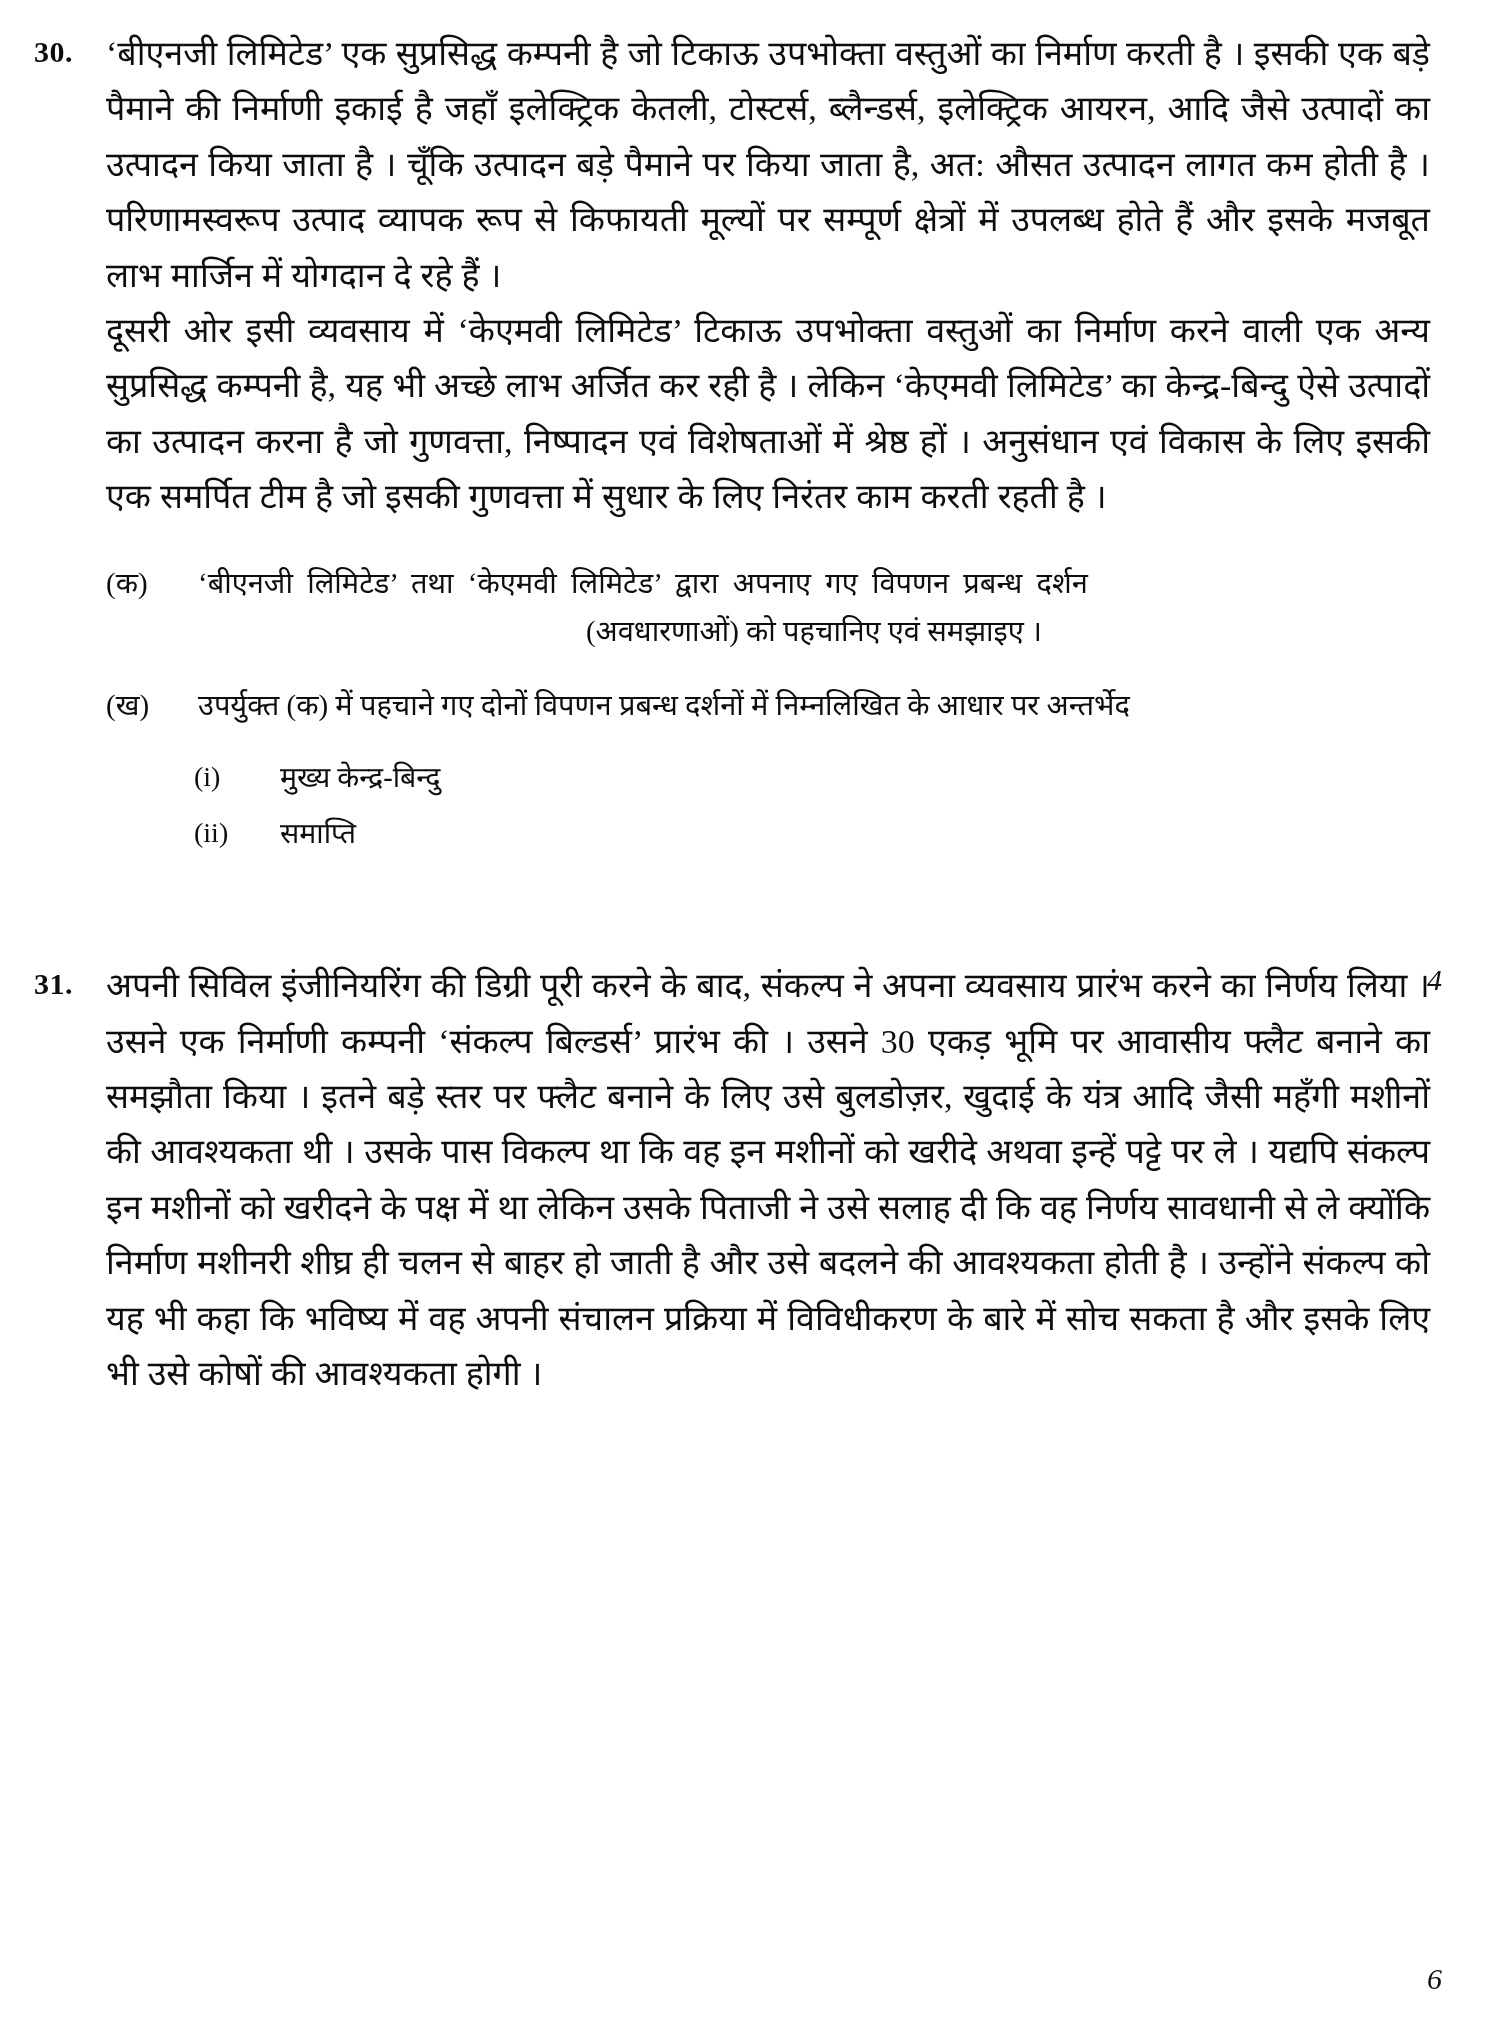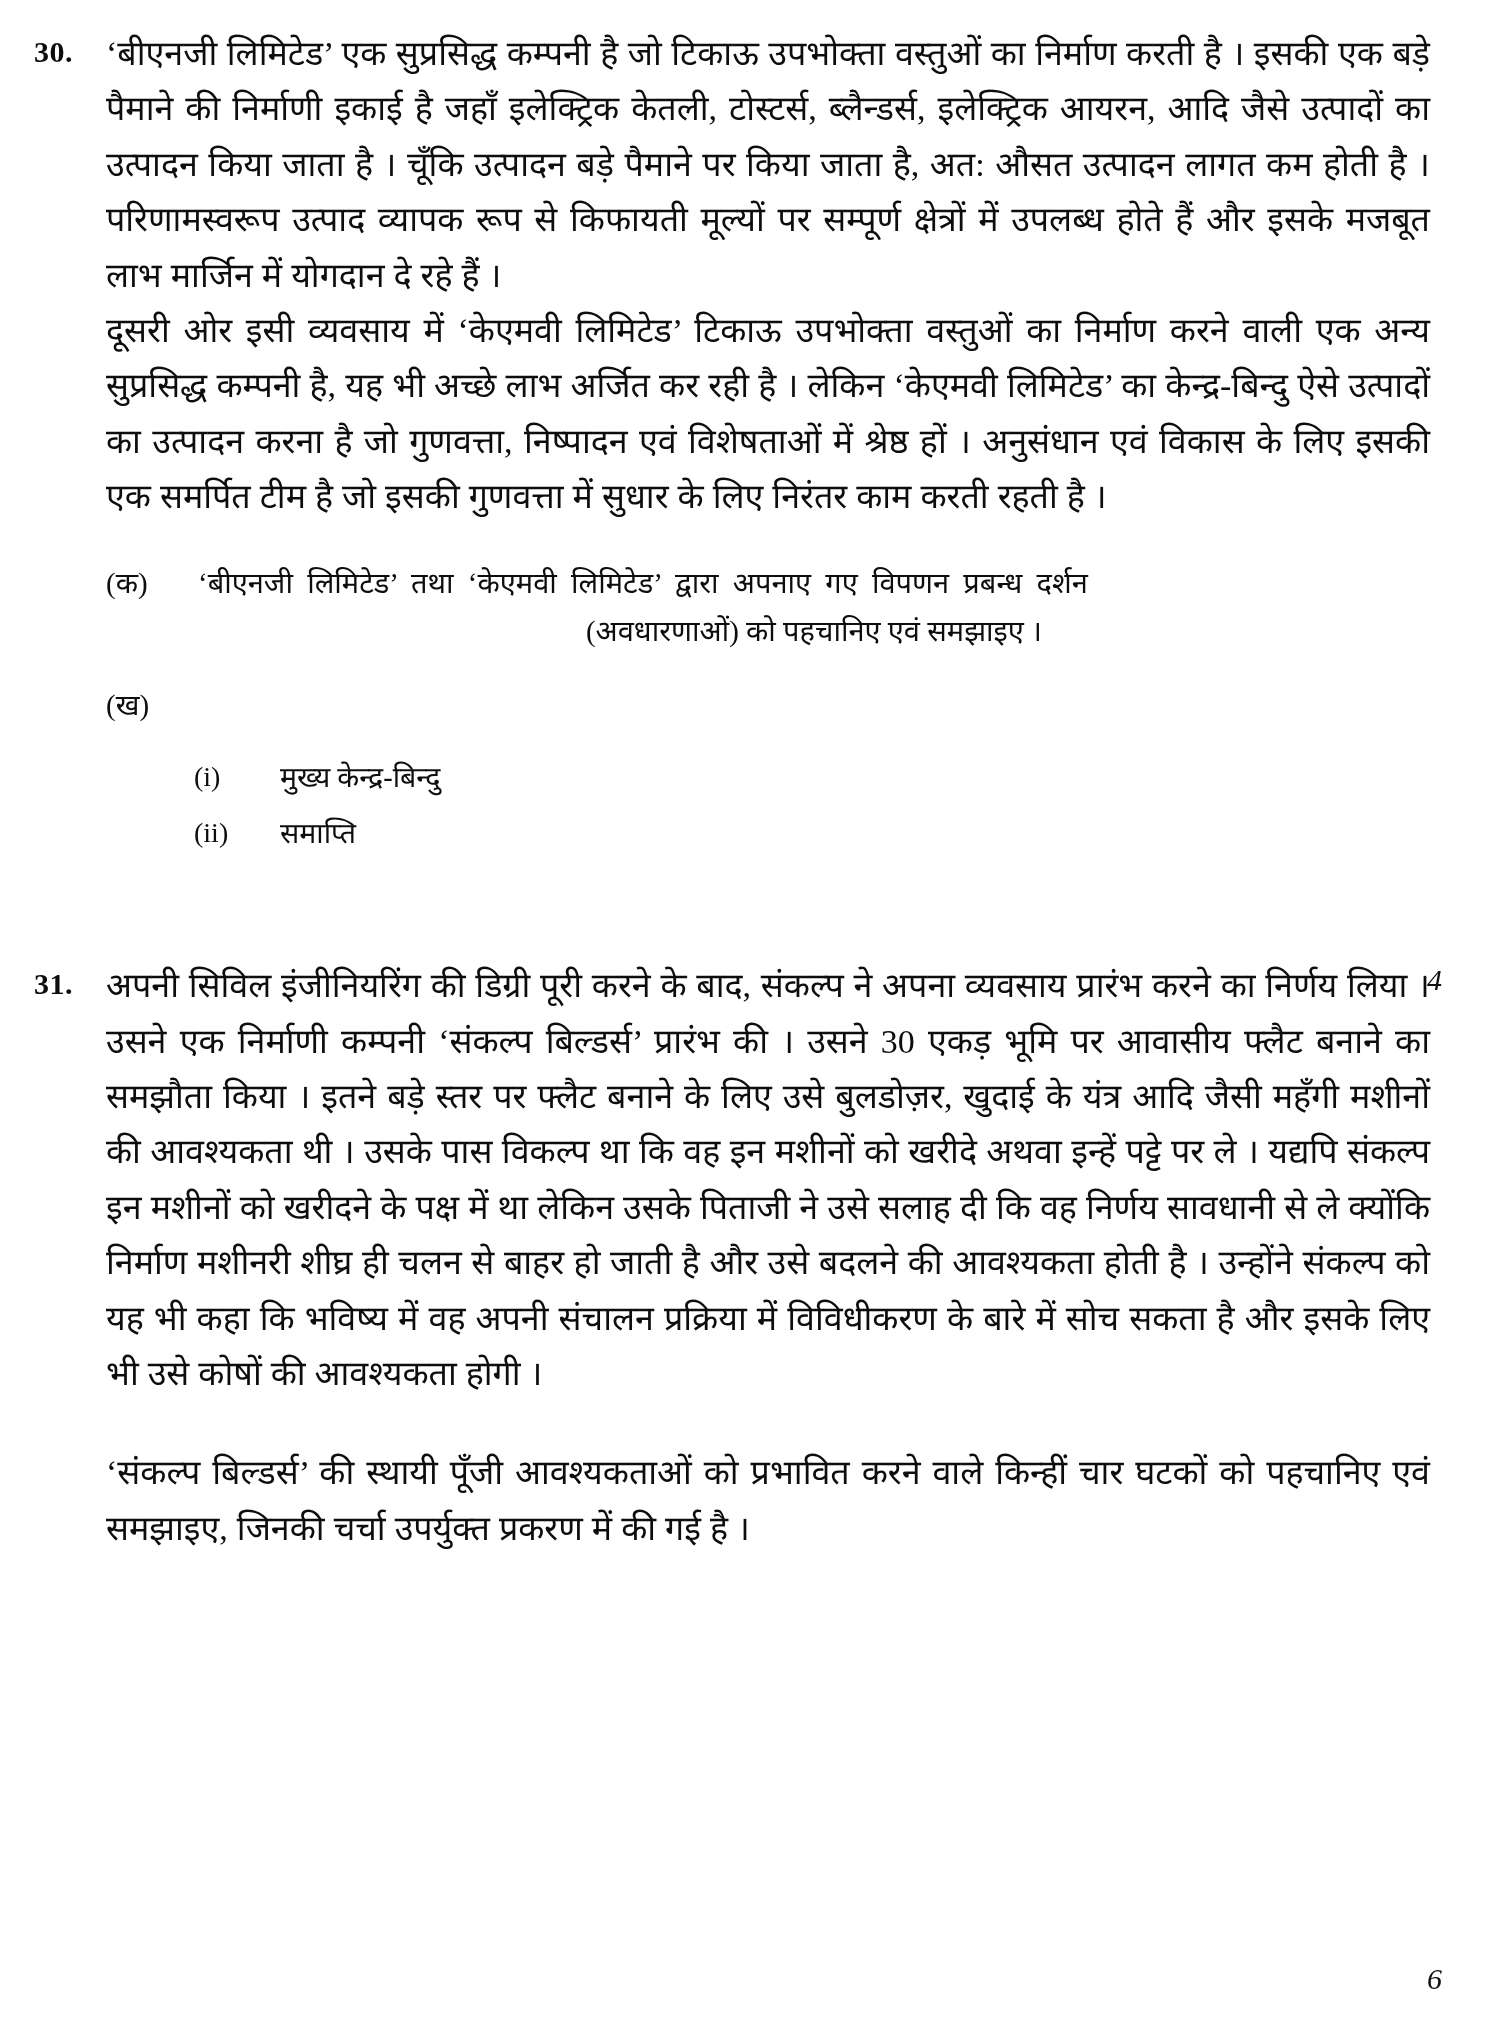--- a/index.html
+++ b/index.html
@@ -132,20 +132,21 @@
           <div class="sp-label">(क)</div>
           <div class="sp-text wide-track">
             <span>‘बीएनजी लिमिटेड’ तथा ‘केएमवी लिमिटेड’ द्वारा अपनाए गए विपणन प्रबन्ध दर्शन</span>
             <span class="cont">(अवधारणाओं) को पहचानिए एवं समझाइए ।</span>
           </div>
         </div>
 
         <div class="subpart">
           <div class="sp-label">(ख)</div>
           <div class="sp-text">
+            <span>उपर्युक्त (क) में पहचाने गए दोनों विपणन प्रबन्ध दर्शनों में निम्नलिखित के आधार पर अन्तर्भेद</span>
           </div>
         </div>
 
         <div class="roman-list">
           <div class="roman-item">
             <div class="ri-label">(i)</div>
             <div class="ri-text">मुख्य केन्द्र-बिन्दु</div>
           </div>
           <div class="roman-item">
             <div class="ri-label">(ii)</div>
@@ -157,20 +158,19 @@
     </div>
   </div>
 
   <div class="gap-between"></div>
 
   <div class="question">
     <div class="q-number">31.</div>
     <div class="q-body">
       <p class="para">अपनी सिविल इंजीनियरिंग की डिग्री पूरी करने के बाद, संकल्प ने अपना व्यवसाय प्रारंभ करने का निर्णय लिया । उसने एक निर्माणी कम्पनी ‘संकल्प बिल्डर्स’ प्रारंभ की । उसने 30 एकड़ भूमि पर आवासीय फ्लैट बनाने का समझौता किया । इतने बड़े स्तर पर फ्लैट बनाने के लिए उसे बुलडोज़र, खुदाई के यंत्र आदि जैसी महँगी मशीनों की आवश्यकता थी । उसके पास विकल्प था कि वह इन मशीनों को खरीदे अथवा इन्हें पट्टे पर ले । यद्यपि संकल्प इन मशीनों को खरीदने के पक्ष में था लेकिन उसके पिताजी ने उसे सलाह दी कि वह निर्णय सावधानी से ले क्योंकि निर्माण मशीनरी शीघ्र ही चलन से बाहर हो जाती है और उसे बदलने की आवश्यकता होती है । उन्होंने संकल्प को यह भी कहा कि भविष्य में वह अपनी संचालन प्रक्रिया में विविधीकरण के बारे में सोच सकता है और इसके लिए भी उसे कोषों की आवश्यकता होगी ।</p>
       <div class="gap-small"></div>
-      <p class="para">‘संकल्प बिल्डर्स’ की स्थायी पूँजी आवश्यकताओं को प्रभावित करने वाले किन्हीं चार घटकों को पहचानिए एवं समझाइए, जिनकी चर्चा उपर्युक्त प्रकरण में की गई है ।</p>
     </div>
   </div>
 
   <div class="marks" id="marks-30">4</div>
   <div class="marks" id="marks-31">6</div>
 
 </div>
 
 </body></html>

